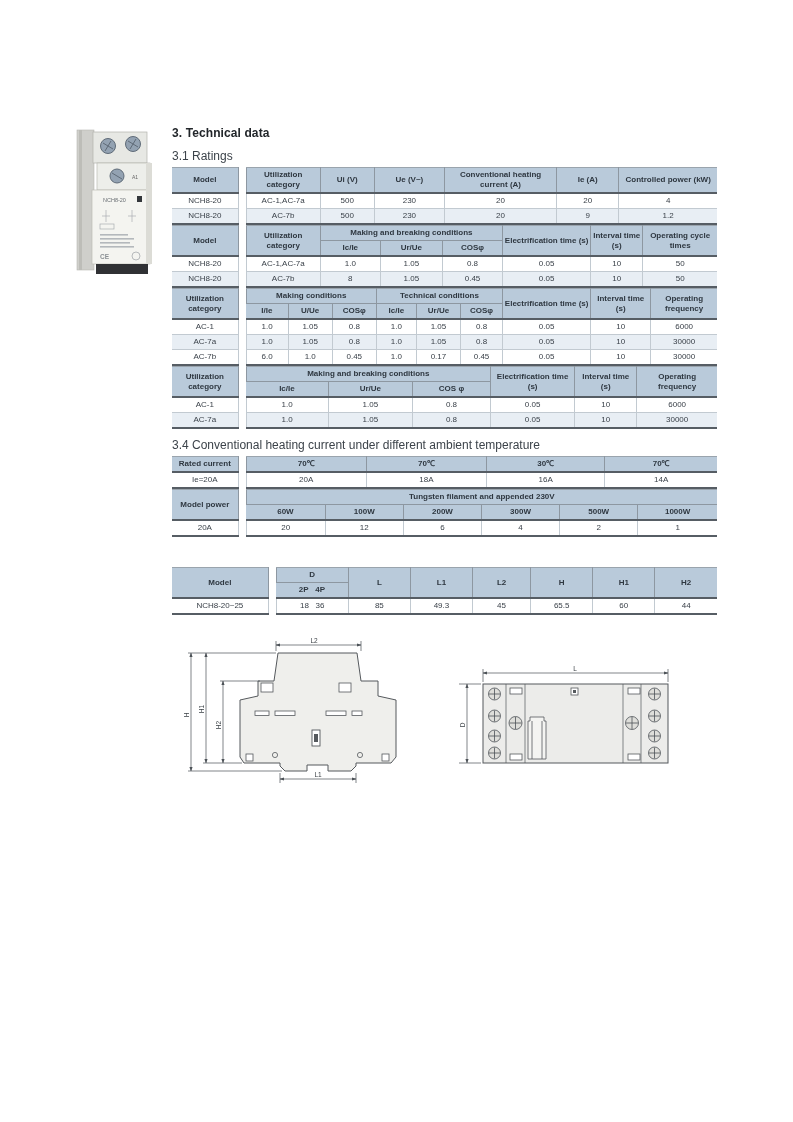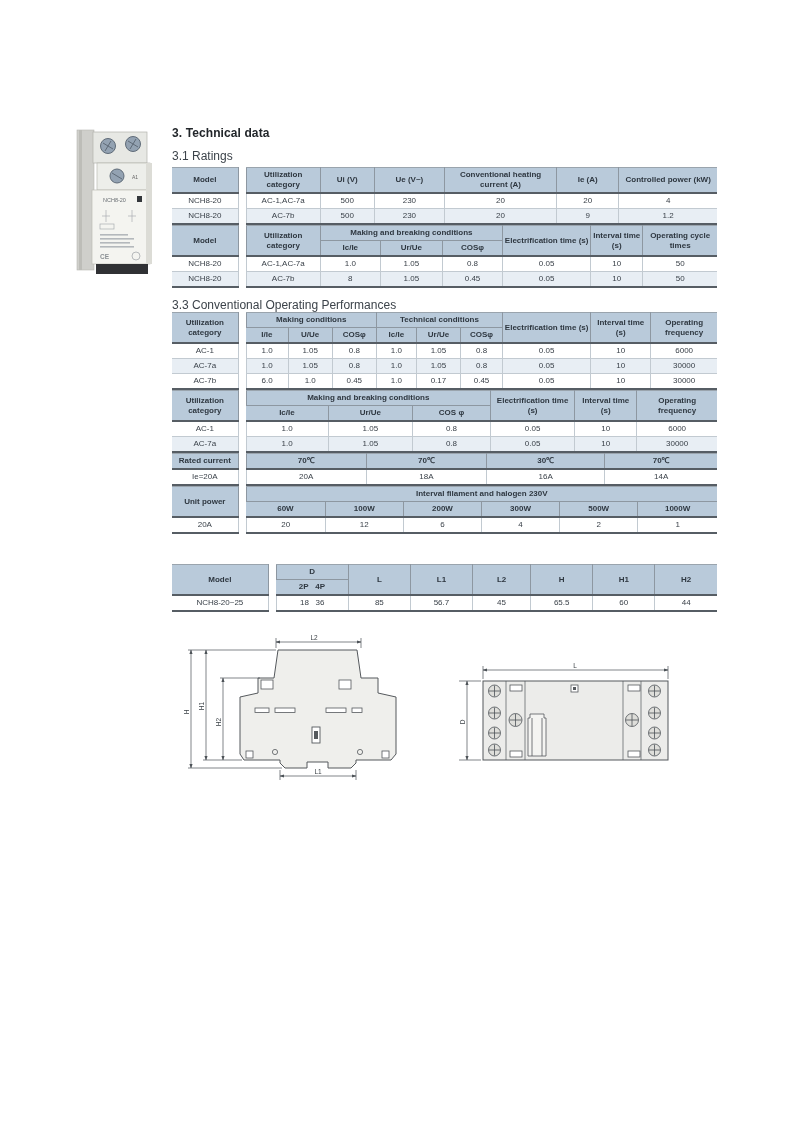--- a/index.html
+++ b/index.html
@@ -195,21 +195,20 @@
           <td>8</td>
           <td>1.05</td>
           <td>0.45</td>
           <td>0.05</td>
           <td>10</td>
           <td>50</td>
         </tr>
       </tbody>
     </table>
 
-  <p class="label tight">3.3 Conventional Operating Performances</p>
   <table>
       <colgroup>
         <col style="width: 66px;">
         <col style="width: 8px;">
         <col style="width: 42px;">
         <col style="width: 44px;">
         <col style="width: 44px;">
         <col style="width: 40px;">
         <col style="width: 44px;">
         <col style="width: 42px;">
@@ -322,20 +321,21 @@
           <td>1.0</td>
           <td>1.05</td>
           <td>0.8</td>
           <td>0.05</td>
           <td>10</td>
           <td>30000</td>
         </tr>
       </tbody>
     </table>
 
+  <p class="label">3.4 Conventional heating current under different ambient temperature</p>
   <table>
       <colgroup>
         <col style="width: 66px;">
         <col style="width: 8px;">
         <col style="width: 120px;">
         <col style="width: 120px;">
         <col style="width: 118px;">
         <col style="width: 112px;">
       </colgroup>
       <thead>
@@ -366,23 +366,23 @@
         <col style="width: 8px;">
         <col style="width: 79px;">
         <col style="width: 78px;">
         <col style="width: 78px;">
         <col style="width: 78px;">
         <col style="width: 78px;">
         <col style="width: 79px;">
       </colgroup>
       <thead>
         <tr>
-          <th rowspan="2" class="hbot">Unit power</th>
+          <th rowspan="2" class="hbot">Model power</th>
           <th class="gap hbot" rowspan="2"></th>
-          <th colspan="6">Interval filament and halogen 230V</th>
+          <th colspan="6">Tungsten filament and appended 230V</th>
         </tr>
         <tr>
           <th class="hbot">60W</th>
           <th class="hbot">100W</th>
           <th class="hbot">200W</th>
           <th class="hbot">300W</th>
           <th class="hbot">500W</th>
           <th class="hbot">1000W</th>
         </tr>
       </thead>
@@ -427,21 +427,21 @@
         <tr>
           <th class="hbot">2P&nbsp;&nbsp;&nbsp;4P</th>
         </tr>
       </thead>
       <tbody>
         <tr>
           <td>NCH8-20~25</td>
           <td class="gap"></td>
           <td>18&nbsp;&nbsp;&nbsp;36</td>
           <td>85</td>
-          <td>56.7</td>
+          <td>49.3</td>
           <td>45</td>
           <td>65.5</td>
           <td>60</td>
           <td>44</td>
         </tr>
       </tbody>
     </table>
 
   <div class="drawings">
 

